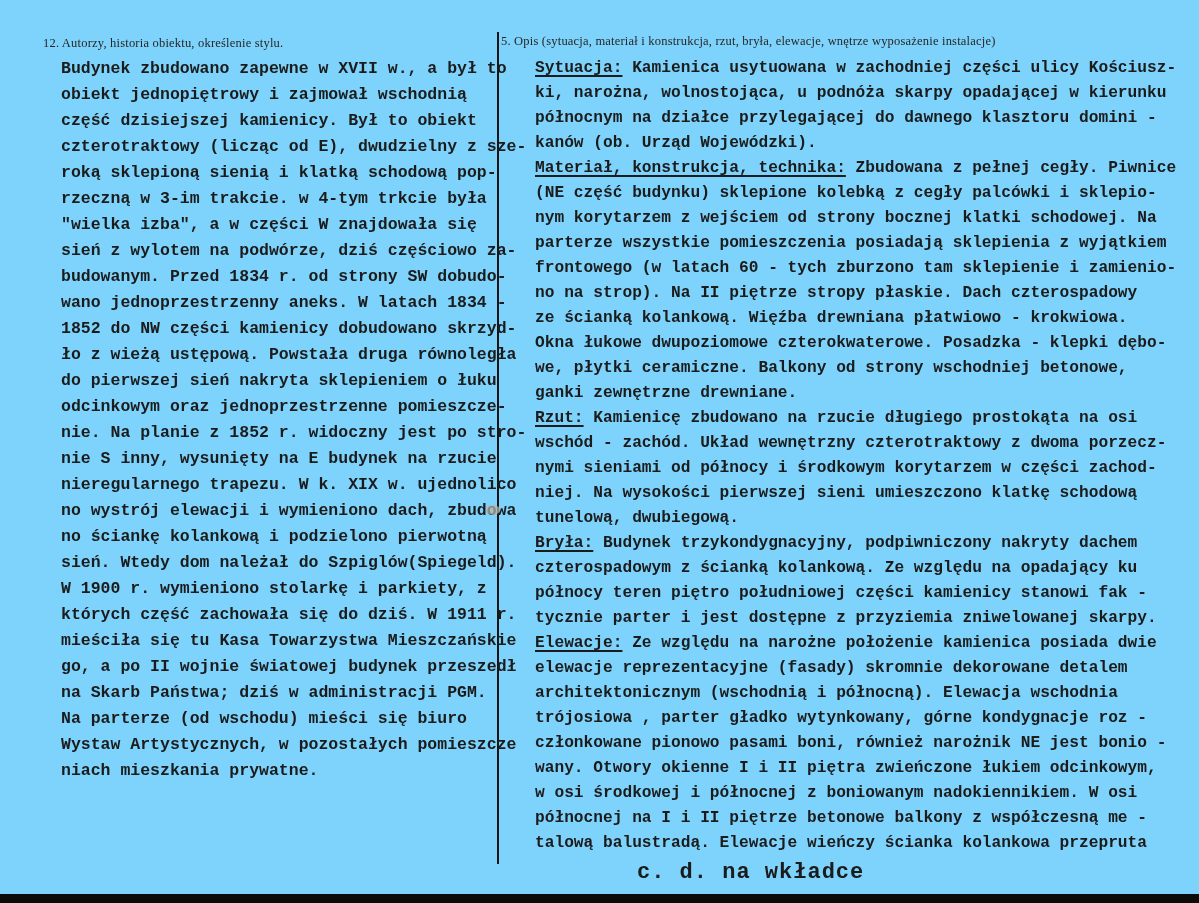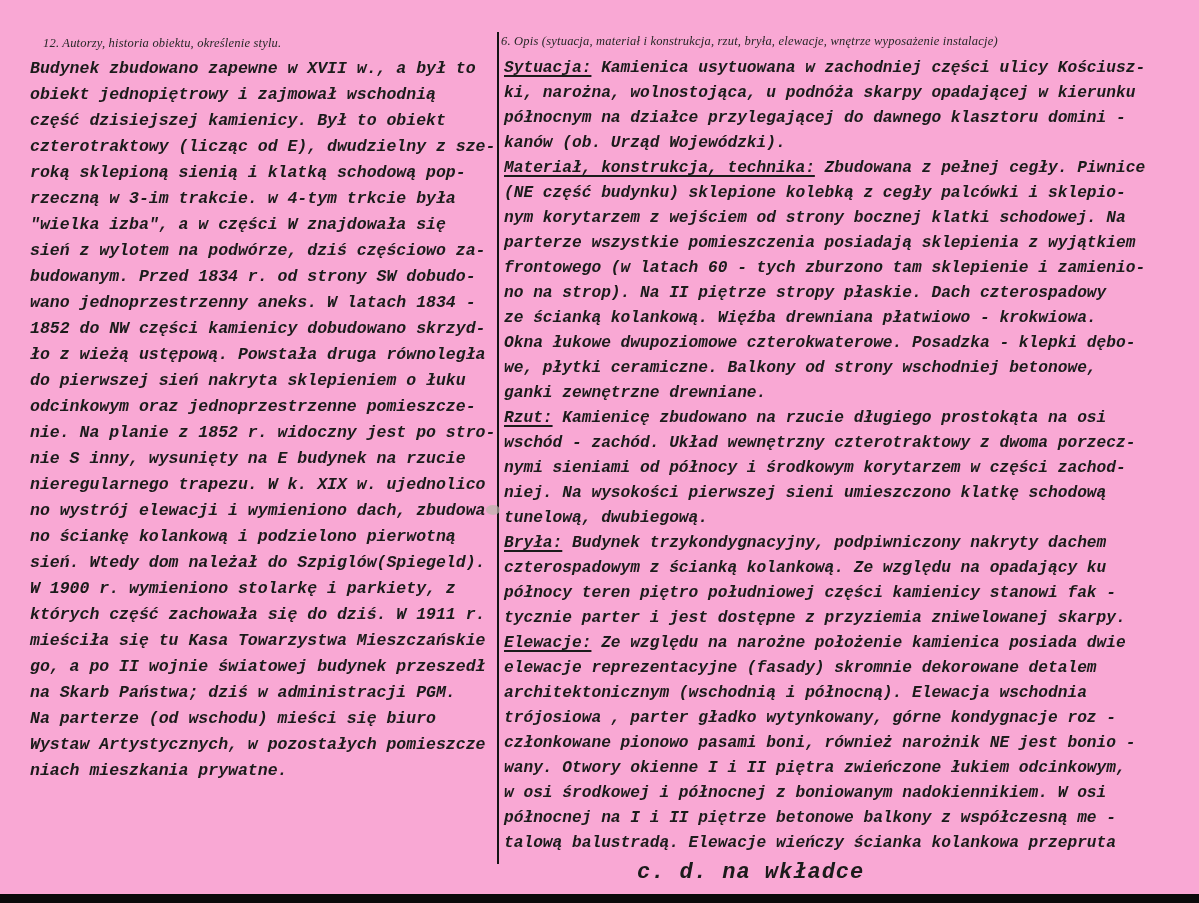--- a/index.html
+++ b/index.html
@@ -1,23 +1,22 @@
 <!DOCTYPE html>
 <html><head>
 <meta charset="utf-8">
 <style>
   html,body { margin:0; padding:0; background:#d9d6cf; }
   .page {
     position:relative;
     width:1199px; height:903px;
-    background:#f9a8d4;
+    background:#7dd3fc;
     overflow:hidden;
     font-family:"Liberation Mono","DejaVu Sans Mono",monospace;
     color:#1b1b1b;
-    font-style:italic;
   }
   .form-header {
     position:absolute;
     font-family:"Liberation Serif","DejaVu Serif",serif;
     font-size:12.5px;
     color:#262626;
     letter-spacing:0.2px;
     white-space:nowrap;
   }
   .hdr-left { left:43px; top:36px; }
@@ -25,20 +24,21 @@
   .divider {
     position:absolute;
     left:497px; top:32px;
     width:2px; height:832px;
     background:#151515;
   }
   .col {
     position:absolute;
     font-weight:700;
     white-space:pre;
+    margin-left:31px;
   }
   .col-left {
     left:30px; top:56px;
     width:466px;
     font-size:16.5px;
     line-height:26px;
   }
   .col-right {
     left:504px; top:56px;
     width:692px;
@@ -74,21 +74,21 @@
     opacity:0.7;
   }
 </style>
 </head>
 <body>
 
 <div class="page">
 
   <div class="form-header hdr-left">12. Autorzy, historia obiektu, określenie stylu.</div>
 
-  <div class="form-header hdr-right">6. Opis (sytuacja, materiał i konstrukcja, rzut, bryła, elewacje, wnętrze wyposażenie instalacje)</div>
+  <div class="form-header hdr-right">5. Opis (sytuacja, materiał i konstrukcja, rzut, bryła, elewacje, wnętrze wyposażenie instalacje)</div>
 
   <div class="divider"></div>
 
   <div class="col col-left"><div class="tline">Budynek zbudowano zapewne w XVII w., a był to</div><div class="tline">obiekt jednopiętrowy i zajmował wschodnią</div><div class="tline">część dzisiejszej kamienicy. Był to obiekt</div><div class="tline">czterotraktowy (licząc od E), dwudzielny z sze-</div><div class="tline">roką sklepioną sienią i klatką schodową pop-</div><div class="tline">rzeczną w 3-im trakcie. w 4-tym trkcie była</div><div class="tline">"wielka izba", a w części W znajdowała się</div><div class="tline">sień z wylotem na podwórze, dziś częściowo za-</div><div class="tline">budowanym. Przed 1834 r. od strony SW dobudo-</div><div class="tline">wano jednoprzestrzenny aneks. W latach 1834 -</div><div class="tline">1852 do NW części kamienicy dobudowano skrzyd-</div><div class="tline">ło z wieżą ustępową. Powstała druga równoległa</div><div class="tline">do pierwszej sień nakryta sklepieniem o łuku</div><div class="tline">odcinkowym oraz jednoprzestrzenne pomieszcze-</div><div class="tline">nie. Na planie z 1852 r. widoczny jest po stro-</div><div class="tline">nie S inny, wysunięty na E budynek na rzucie</div><div class="tline">nieregularnego trapezu. W k. XIX w. ujednolico</div><div class="tline">no wystrój elewacji i wymieniono dach, zbudowa</div><div class="tline">no ściankę kolankową i podzielono pierwotną</div><div class="tline">sień. Wtedy dom należał do Szpiglów(Spiegeld).</div><div class="tline">W 1900 r. wymieniono stolarkę i parkiety, z</div><div class="tline">których część zachowała się do dziś. W 1911 r.</div><div class="tline">mieściła się tu Kasa Towarzystwa Mieszczańskie</div><div class="tline">go, a po II wojnie światowej budynek przeszedł</div><div class="tline">na Skarb Państwa; dziś w administracji PGM.</div><div class="tline">Na parterze (od wschodu) mieści się biuro</div><div class="tline">Wystaw Artystycznych, w pozostałych pomieszcze</div><div class="tline">niach mieszkania prywatne.</div></div>
 
   <div class="col col-right"><div class="tline"><span class="ulabel">Sytuacja:</span> Kamienica usytuowana w zachodniej części ulicy Kościusz-</div><div class="tline">ki, narożna, wolnostojąca, u podnóża skarpy opadającej w kierunku</div><div class="tline">północnym na działce przylegającej do dawnego klasztoru domini -</div><div class="tline">kanów (ob. Urząd Wojewódzki).</div><div class="tline"><span class="ulabel">Materiał, konstrukcja, technika:</span> Zbudowana z pełnej cegły. Piwnice</div><div class="tline">(NE część budynku) sklepione kolebką z cegły palcówki i sklepio-</div><div class="tline">nym korytarzem z wejściem od strony bocznej klatki schodowej. Na</div><div class="tline">parterze wszystkie pomieszczenia posiadają sklepienia z wyjątkiem</div><div class="tline">frontowego (w latach 60 - tych zburzono tam sklepienie i zamienio-</div><div class="tline">no na strop). Na II piętrze stropy płaskie. Dach czterospadowy</div><div class="tline">ze ścianką kolankową. Więźba drewniana płatwiowo - krokwiowa.</div><div class="tline">Okna łukowe dwupoziomowe czterokwaterowe. Posadzka - klepki dębo-</div><div class="tline">we, płytki ceramiczne. Balkony od strony wschodniej betonowe,</div><div class="tline">ganki zewnętrzne drewniane.</div><div class="tline"><span class="ulabel">Rzut:</span> Kamienicę zbudowano na rzucie długiego prostokąta na osi</div><div class="tline">wschód - zachód. Układ wewnętrzny czterotraktowy z dwoma porzecz-</div><div class="tline">nymi sieniami od północy i środkowym korytarzem w części zachod-</div><div class="tline">niej. Na wysokości pierwszej sieni umieszczono klatkę schodową</div><div class="tline">tunelową, dwubiegową.</div><div class="tline"><span class="ulabel">Bryła:</span> Budynek trzykondygnacyjny, podpiwniczony nakryty dachem</div><div class="tline">czterospadowym z ścianką kolankową. Ze względu na opadający ku</div><div class="tline">północy teren piętro południowej części kamienicy stanowi fak -</div><div class="tline">tycznie parter i jest dostępne z przyziemia zniwelowanej skarpy.</div><div class="tline"><span class="ulabel">Elewacje:</span> Ze względu na narożne położenie kamienica posiada dwie</div><div class="tline">elewacje reprezentacyjne (fasady) skromnie dekorowane detalem</div><div class="tline">architektonicznym (wschodnią i północną). Elewacja wschodnia</div><div class="tline">trójosiowa , parter gładko wytynkowany, górne kondygnacje roz -</div><div class="tline">członkowane pionowo pasami boni, również narożnik NE jest bonio -</div><div class="tline">wany. Otwory okienne I i II piętra zwieńczone łukiem odcinkowym,</div><div class="tline">w osi środkowej i północnej z boniowanym nadokiennikiem. W osi</div><div class="tline">północnej na I i II piętrze betonowe balkony z współczesną me -</div><div class="tline">talową balustradą. Elewacje wieńczy ścianka kolankowa przepruta</div></div>
 
   <div class="smudge"></div>
 
   <div class="footer">c. d. na wkładce</div>

